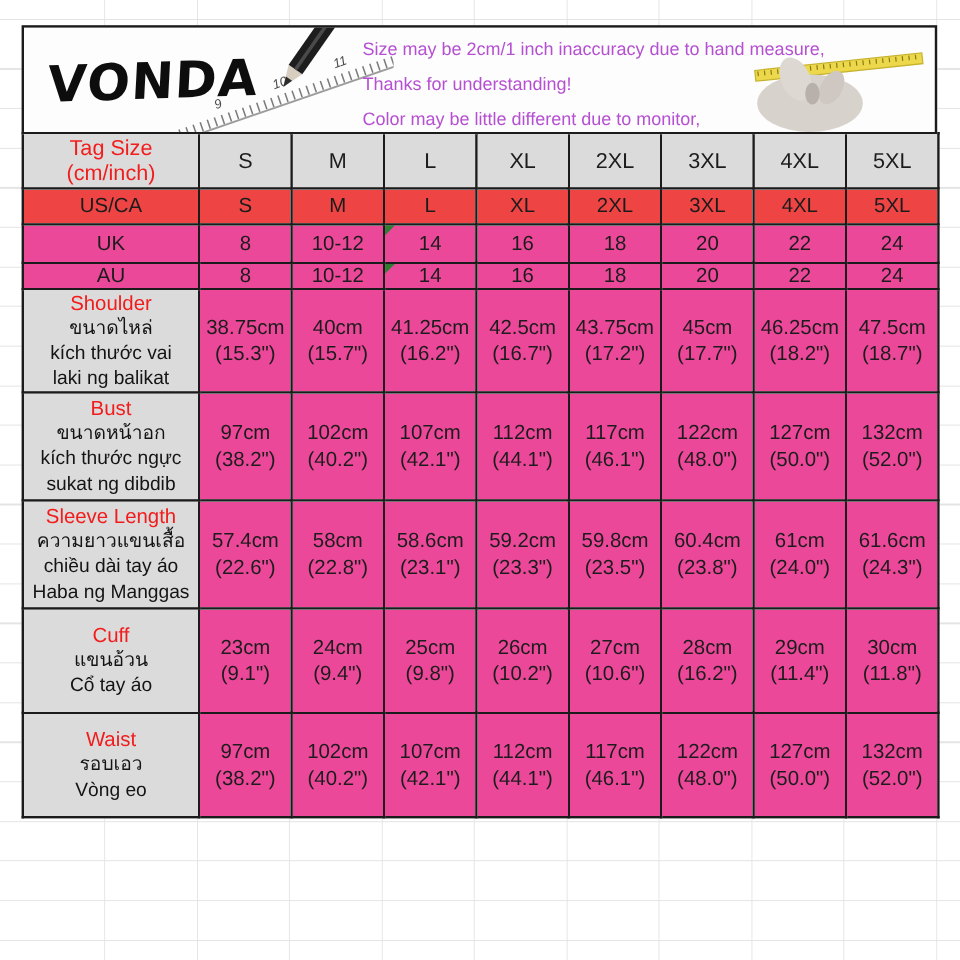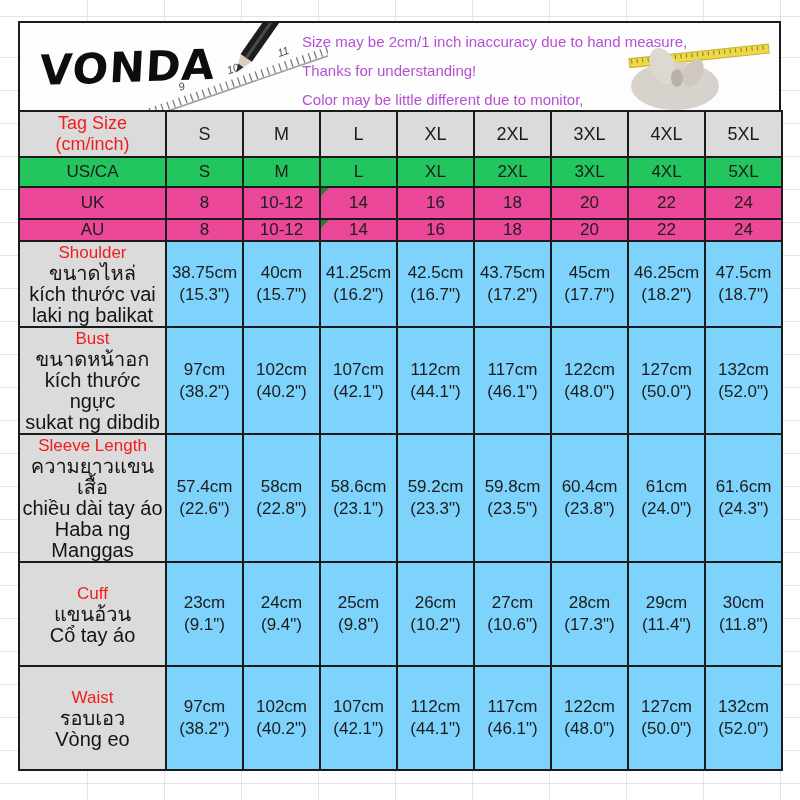--- a/index.html
+++ b/index.html
@@ -45,29 +45,29 @@
     border-collapse:collapse; table-layout:fixed;
     width:763px; margin-top:-2px; background:#ffffff;
   }
   td {
     border:2px solid #1b1b1b; text-align:center; vertical-align:middle;
     padding:0 2px; font-size:17px; position:relative;
   }
   col.c-lbl { width:147px; }
   col.c-sz  { width:77px; }
   tr.hd  { height:46px;border-radius:13px; } tr.hd td  { background:#dbdbdb; font-size:18px; }
-  tr.hd2 { height:30px; } tr.hd2 td { background:#22c55e; }
+  tr.hd2 { height:30px; } tr.hd2 td { background:#ef4444; }
   tr.sub td { background:#ec4899; }
   tr.sub1 { height:32px; } tr.sub2 { height:18px; }
   td.lbl { background:#dbdbdb; }
-  td.val { background:#7dd3fc; white-space:pre-line; line-height:22px; }
+  td.val { background:#ec4899; white-space:pre-line; line-height:22px; }
   .red { color:#f21c1c; }
   .mname { color:#f21c1c; font-size:17px; line-height:21px; }
-  .mtrans { font-size:20px; line-height:21px; white-space:pre-line; color:#141414; }
-  tr.h88 { height:76px; } tr.h90 { height:90px; } tr.h87 { height:104px; } tr.h93 { height:93px; }
+  .mtrans { font-size:16px; line-height:21px; white-space:pre-line; color:#141414; }
+  tr.h88 { height:76px; } tr.h90 { height:90px; } tr.h87 { height:87px; } tr.h93 { height:93px; }
   .corner {
     position:absolute; left:0; top:0; width:0; height:0;
     border-top:8px solid #2e7d32; border-right:8px solid transparent;
   }
 </style>
 </head>
 <body>
 
 <div class="grid-bg"></div>
 
@@ -265,21 +265,21 @@
 (9.1")</td>
       <td class="val">24cm
 (9.4")</td>
       <td class="val">25cm
 (9.8")</td>
       <td class="val">26cm
 (10.2")</td>
       <td class="val">27cm
 (10.6")</td>
       <td class="val">28cm
-(17.3")</td>
+(16.2")</td>
       <td class="val">29cm
 (11.4")</td>
       <td class="val">30cm
 (11.8")</td>
     </tr>
 
     <tr class="h87">
       <td class="lbl">
         <div class="mname">Waist</div>
         <div class="mtrans">รอบเอว

